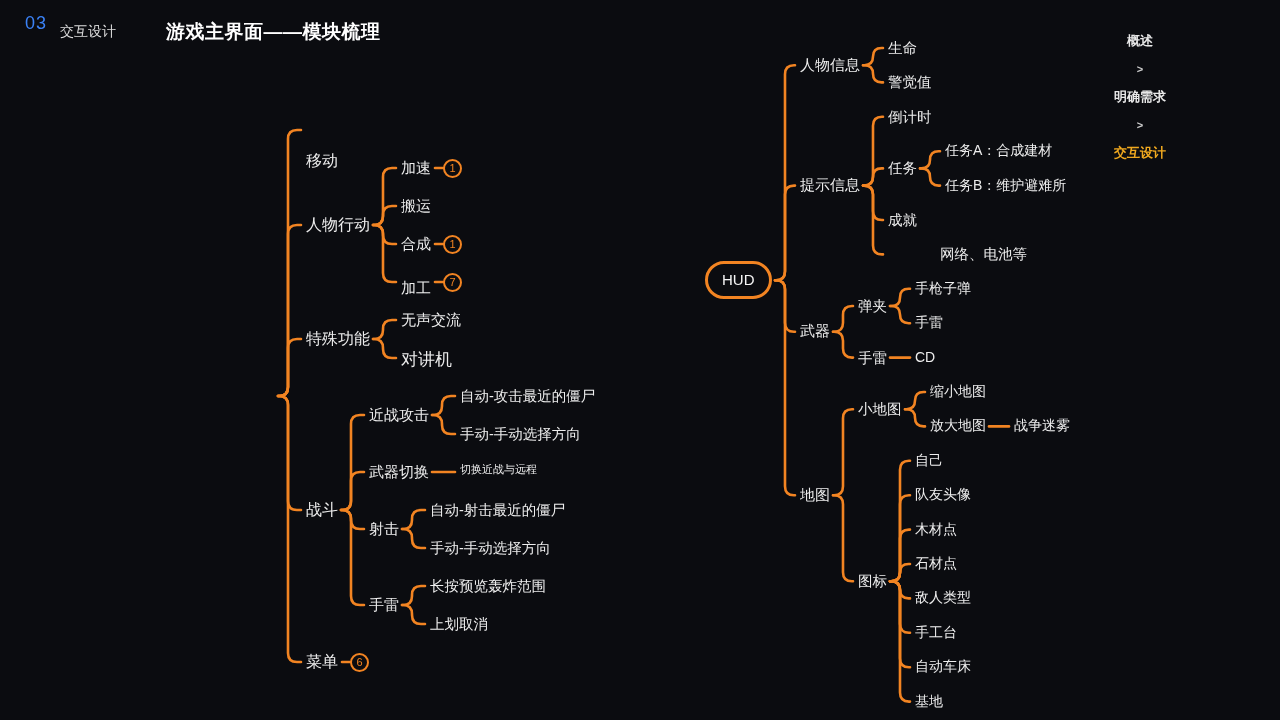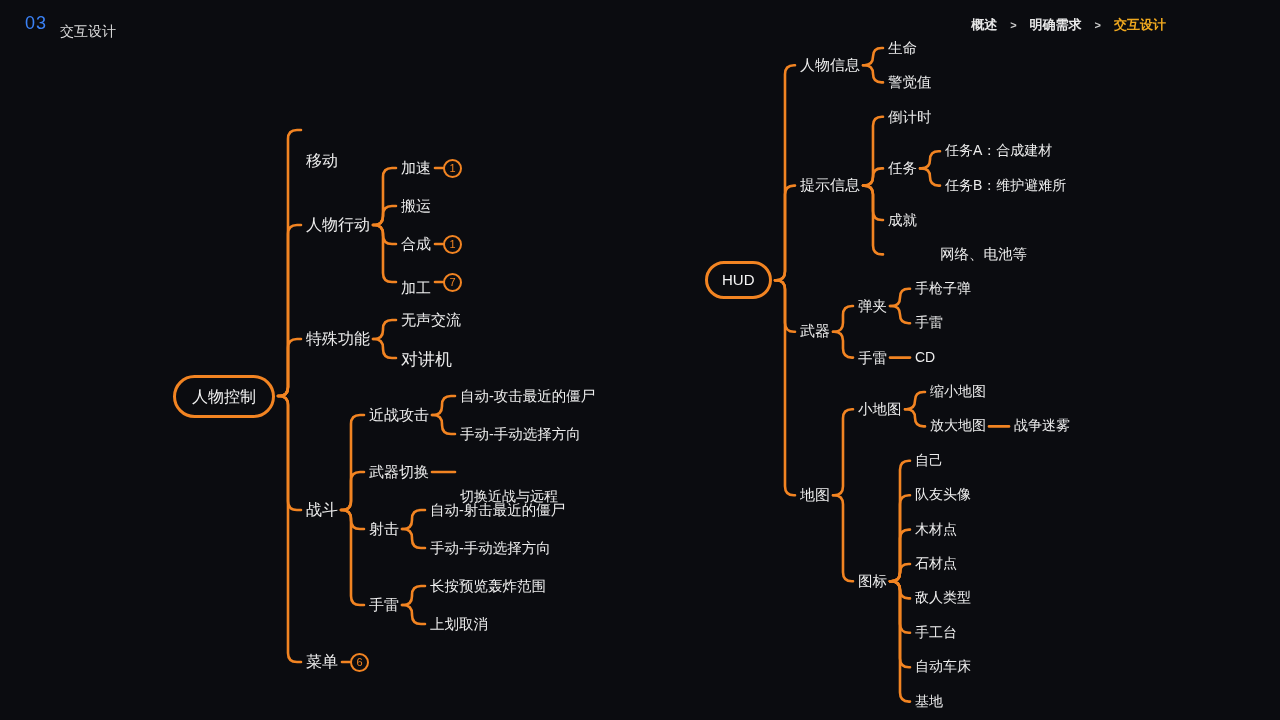--- a/index.html
+++ b/index.html
@@ -15,23 +15,23 @@
   }
   .page-section {
     position:absolute; left:60px; top:23px;
     font-size:14px; color:#dcdcdc;
   }
   .page-title {
     position:absolute; left:166px; top:19px;
     font-size:19px; font-weight:700; color:#fff; letter-spacing:.5px;
   }
   .breadcrumb {
-    position:absolute; top:16px; right:114px;
+    position:absolute; top:32px; right:114px;
     display:flex; align-items:center; gap:13px;
-    font-size:13px; font-weight:700; color:#e8e8e8;
+    font-size:13px; font-weight:700; color:#e8e8e8;flex-direction:column;
   }
   .breadcrumb .sep { font-size:11px; color:#cfcfcf; font-weight:700; }
   .breadcrumb .active { color:var(--bc-active,#efa81f); }
   #connectors { position:absolute; left:0; top:0; pointer-events:none; }
   #node-layer { position:absolute; inset:0; }
   .map-node {
     position:absolute; white-space:nowrap;
     color:var(--text,#ededed); line-height:1.25;
   }
   .map-root {
@@ -47,20 +47,21 @@
     line-height:15px; text-align:center;
   }
 </style>
 </head>
 <body>
 
 <div class="canvas" style="--bg: #0b0c10; --accent: #f28422; --bc-active: #efa81f; --text: #ededed;">
 
   <div class="page-num">03</div>
   <div class="page-section">交互设计</div>
+  <h1 class="page-title">游戏主界面——模块梳理</h1>
 
   <nav class="breadcrumb">
     <span>概述</span>
     <span class="sep">&gt;</span>
     <span>明确需求</span>
     <span class="sep">&gt;</span>
     <span class="active">交互设计</span>
   </nav>
 
   <svg id="connectors" width="1280" height="720">
@@ -115,39 +116,38 @@
       <path d="M 890 581.2 H 891 Q 900 581.2 900 590.2 V 658.1999999999999 Q 900 667.1999999999999 909 667.1999999999999 H 910" fill="none" stroke="#f28422" stroke-width="2.6" stroke-linecap="round"></path>
       <path d="M 890 581.2 H 891 Q 900 581.2 900 590.2 V 692.6 Q 900 701.6 909 701.6 H 910" fill="none" stroke="#f28422" stroke-width="2.6" stroke-linecap="round"></path>
       <path d="M 833 495.20000000000005 H 834 Q 843 495.20000000000005 843 486.20000000000005 V 418.2 Q 843 409.2 852 409.2 H 853" fill="none" stroke="#f28422" stroke-width="2.6" stroke-linecap="round"></path>
       <path d="M 833 495.20000000000005 H 834 Q 843 495.20000000000005 843 504.20000000000005 V 572.2 Q 843 581.2 852 581.2 H 853" fill="none" stroke="#f28422" stroke-width="2.6" stroke-linecap="round"></path>
       <path d="M 775 280.20000000000005 H 776 Q 785 280.20000000000005 785 271.20000000000005 V 74.2 Q 785 65.2 794 65.2 H 795" fill="none" stroke="#f28422" stroke-width="2.6" stroke-linecap="round"></path>
       <path d="M 775 280.20000000000005 H 776 Q 785 280.20000000000005 785 271.20000000000005 V 194.6 Q 785 185.6 794 185.6 H 795" fill="none" stroke="#f28422" stroke-width="2.6" stroke-linecap="round"></path>
       <path d="M 775 280.20000000000005 H 776 Q 785 280.20000000000005 785 289.20000000000005 V 322.79999999999995 Q 785 331.79999999999995 794 331.79999999999995 H 795" fill="none" stroke="#f28422" stroke-width="2.6" stroke-linecap="round"></path>
       <path d="M 775 280.20000000000005 H 776 Q 785 280.20000000000005 785 289.20000000000005 V 486.20000000000005 Q 785 495.20000000000005 794 495.20000000000005 H 795" fill="none" stroke="#f28422" stroke-width="2.6" stroke-linecap="round"></path>
     </svg>
   <div id="node-layer">
-      <div class="map-root" style="font-size: 16px; padding: 9px 16px; left: 173px; top: 374.5px;">人物控制</div>
       <div class="map-node" style="font-size: 16px; left: 306px; top: 120px; margin-top: 31px;">移动</div>
       <div class="map-node" style="font-size: 16px; left: 306px; top: 215px;">人物行动</div>
       <div class="map-node" style="font-size: 15px; left: 401px; top: 158.5px;">加速</div>
       <div class="count-badge" style="left: 443px; top: 158.5px;">1</div>
       <div class="map-node" style="font-size: 15px; left: 401px; top: 196.5px;">搬运</div>
       <div class="map-node" style="font-size: 15px; left: 401px; top: 234.5px;">合成</div>
       <div class="count-badge" style="left: 443px; top: 234.5px;">1</div>
       <div class="map-node" style="font-size: 15px; left: 401px; top: 272.5px; margin-top: 6px;">加工</div>
       <div class="count-badge" style="left: 443px; top: 272.5px;">7</div>
       <div class="map-node" style="font-size: 16px; left: 306px; top: 329px;">特殊功能</div>
       <div class="map-node" style="font-size: 15px; left: 401px; top: 310.5px;">无声交流</div>
       <div class="map-node" style="font-size: 17px; left: 401px; top: 348.5px;">对讲机</div>
       <div class="map-node" style="font-size: 16px; left: 306px; top: 500px;">战斗</div>
       <div class="map-node" style="font-size: 15px; left: 369px; top: 405.5px;">近战攻击</div>
       <div class="map-node" style="font-size: 14.5px; left: 460px; top: 387px;">自动-攻击最近的僵尸</div>
       <div class="map-node" style="font-size: 14.5px; left: 460px; top: 425px;">手动-手动选择方向</div>
       <div class="map-node" style="font-size: 15px; left: 369px; top: 462.5px;">武器切换</div>
-      <div class="map-node" style="font-size: 14px; left: 460px; top: 463px; margin-top: 25px;">切换近战与远程</div>
+      <div class="map-node" style="font-size: 11px; left: 460px; top: 463px;">切换近战与远程</div>
       <div class="map-node" style="font-size: 15px; left: 369px; top: 519.5px;">射击</div>
       <div class="map-node" style="font-size: 14.5px; left: 430px; top: 501px;">自动-射击最近的僵尸</div>
       <div class="map-node" style="font-size: 14.5px; left: 430px; top: 539px;">手动-手动选择方向</div>
       <div class="map-node" style="font-size: 15px; left: 369px; top: 595.5px;">手雷</div>
       <div class="map-node" style="font-size: 14.5px; left: 430px; top: 577px;">长按预览轰炸范围</div>
       <div class="map-node" style="font-size: 14.5px; left: 430px; top: 615px;">上划取消</div>
       <div class="map-node" style="font-size: 16px; left: 306px; top: 652px;">菜单</div>
       <div class="count-badge" style="left: 350px; top: 652.5px;">6</div>
       <div class="map-root" style="font-size: 15px; padding: 7px 14px; left: 705px; top: 261.2px;">HUD</div>
       <div class="map-node" style="font-size: 15px; left: 800px; top: 55.7px;">人物信息</div>

